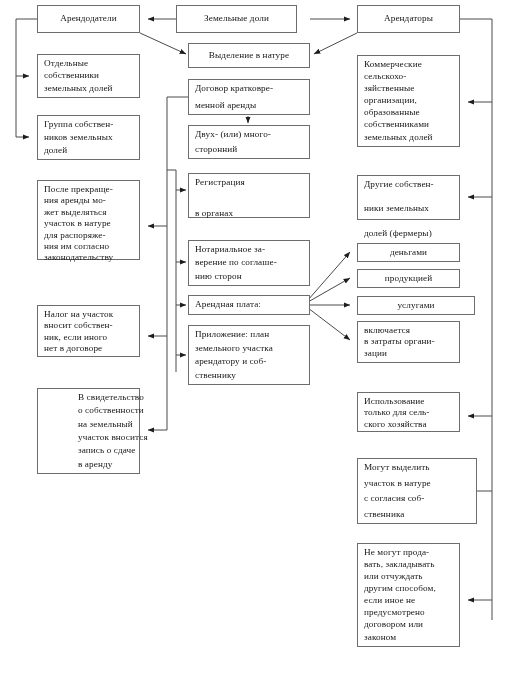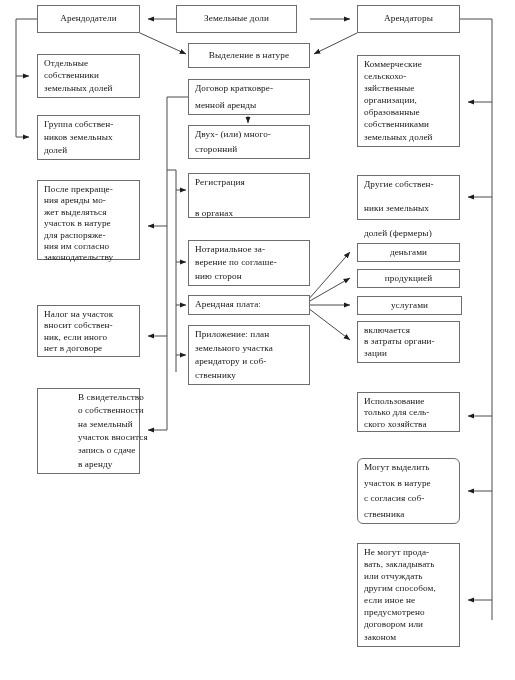--- a/index.html
+++ b/index.html
@@ -183,37 +183,37 @@
   </div>
 
   <div class="node hv" style="left:357px;top:243px;width:103px;height:19px;">
     <span class="ln">деньгами</span>
   </div>
 
   <div class="node hv" style="left:357px;top:269px;width:103px;height:19px;">
     <span class="ln">продукцией</span>
   </div>
 
-  <div class="node hv" style="left:357px;top:296px;width:105px;height:19px;font-family:Liberation Serif, serif;">
+  <div class="node hv" style="left:357px;top:296px;width:118px;height:19px;font-family:Liberation Serif, serif;">
     <span class="ln">услугами</span>
   </div>
 
   <div class="node vcenter" style="left:357px;top:321px;width:103px;height:42px;">
     <span class="ln">включается</span>
     <span class="ln">в затраты органи-</span>
     <span class="ln">зации</span>
   </div>
 
   <div class="node vcenter" style="left:357px;top:392px;width:103px;height:40px;">
     <span class="ln">Использование</span>
     <span class="ln">только для сель-</span>
     <span class="ln">ского хозяйства</span>
   </div>
 
-  <div class="node vcenter" style="left:357px;top:458px;width:103px;height:66px;border-radius:6px;">
+  <div class="node vcenter" style="left:357px;top:458px;width:120px;height:66px;">
     <span class="ln">Могут выделить</span>
     <span class="ln">участок в натуре</span>
     <span class="ln">с согласия соб-</span>
     <span class="ln">ственника</span>
   </div>
 
   <div class="node vcenter" style="left:357px;top:543px;width:103px;height:104px;">
     <span class="ln">Не могут прода-</span>
     <span class="ln">вать, закладывать</span>
     <span class="ln">или отчуждать</span>

